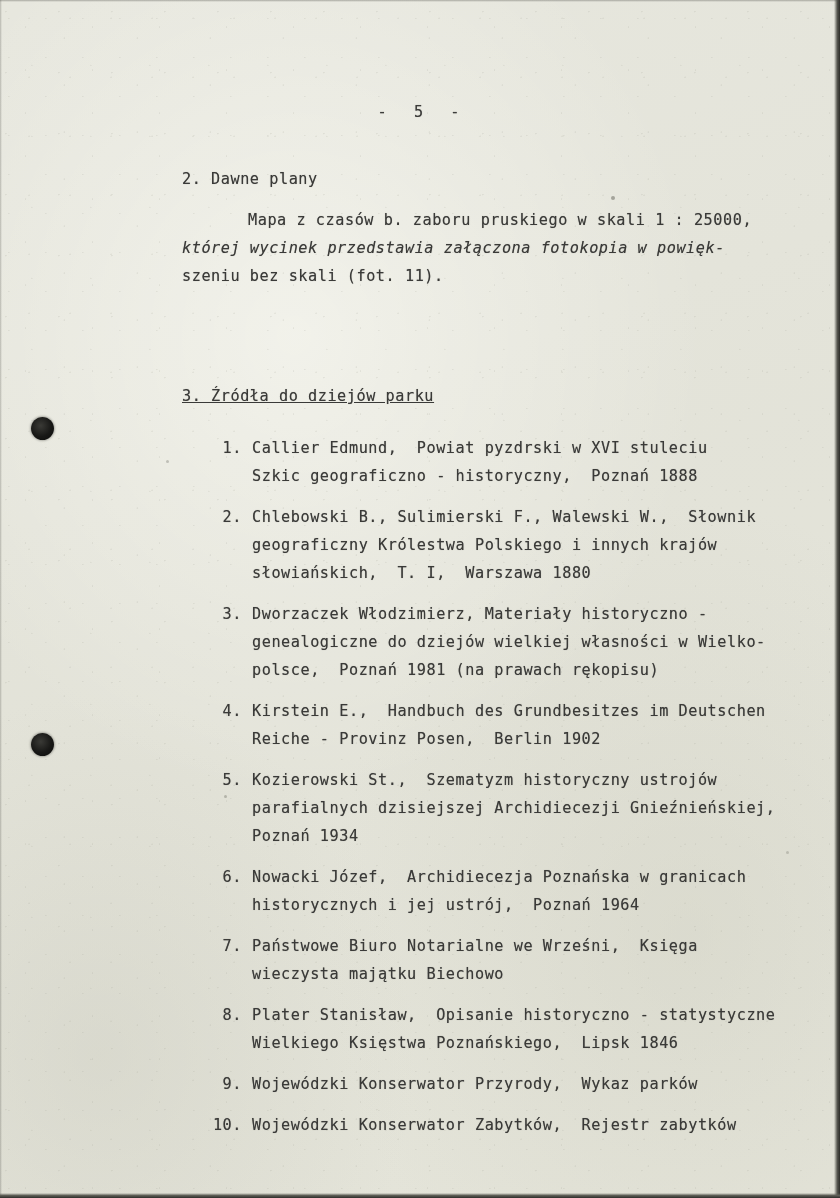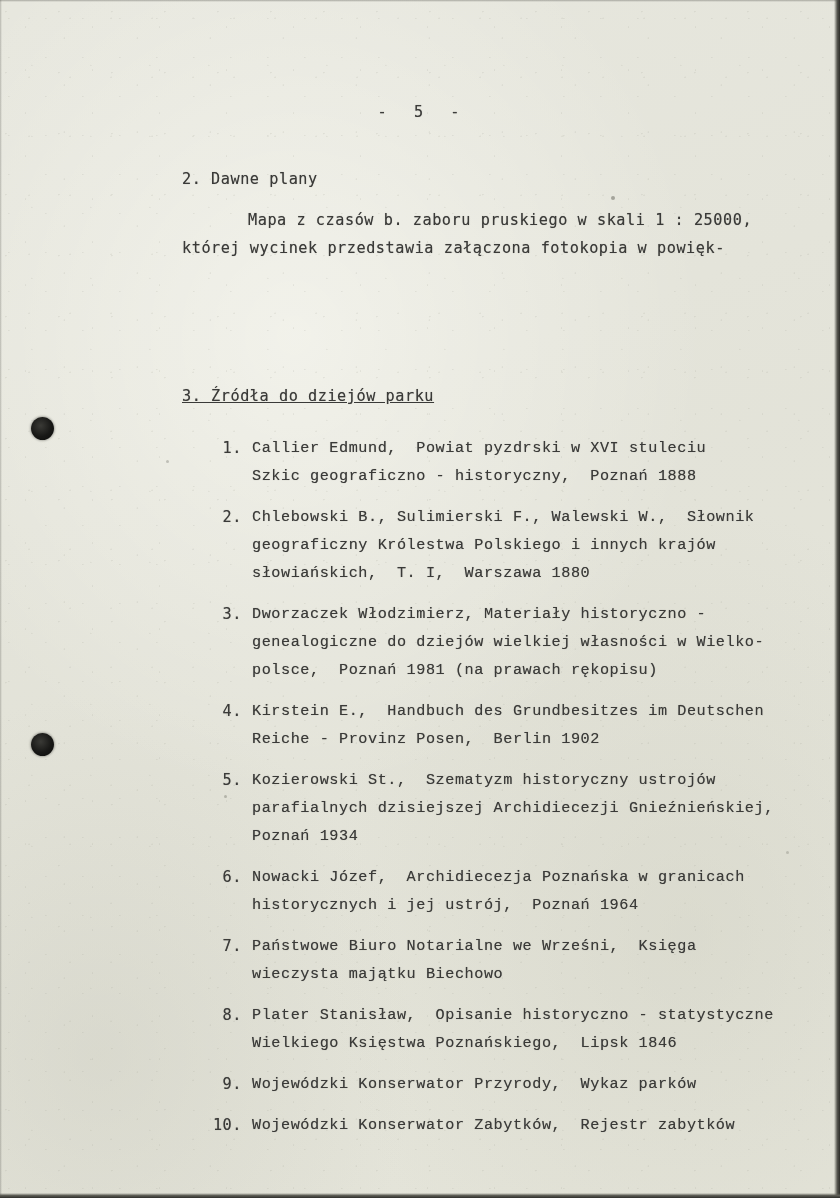--- a/index.html
+++ b/index.html
@@ -128,21 +128,21 @@
     width: 40px;
     text-align: right;
     padding-right: 10px;
     box-sizing: border-box;
     white-space: pre;
   }
   .bib-body {
     flex: 1 1 auto;
     white-space: pre;
   }
-  .bib-line { display: block; font-family: Liberation Mono, monospace; }
+  .bib-line { display: block; }
 
   
   .stray-mark {
     position: absolute;
     background: #6e6e64;
     border-radius: 50%;
     opacity: 0.55;
     pointer-events: none;
   }
 </style>
@@ -167,20 +167,21 @@
   <div class="stray-mark" style="left:224px;top:795px;width:3px;height:3px;opacity:0.4;"></div>
   <div class="stray-mark" style="left:786px;top:851px;width:3px;height:3px;opacity:0.3;"></div>
 
   <div id="text-layer">
 
     <div id="page-number">-  5  -</div>
 
     <div class="line heading" style="top:165px;">2. Dawne plany</div>
 
     <div class="line para" style="top:206px;text-indent:66px;">Mapa z czasów b. zaboru pruskiego w skali 1 : 25000,</div>
-    <div class="line para" style="top:234px;">której wycinek przedstawia załączona fotokopia w powięk-</div>
+    <div class="line para" style="top:234px;font-style:italic;">której wycinek przedstawia załączona fotokopia w powięk-</div>
+    <div class="line para" style="top:262px;">szeniu bez skali (fot. 11).</div>
 
     <div class="line heading" style="top:382px;text-decoration:underline;">3. Źródła do dziejów parku</div>
 
     <div id="bibliography"><div class="bib-item"><div class="bib-number">1.</div><div class="bib-body"><span class="bib-line">Callier Edmund,  Powiat pyzdrski w XVI stuleciu</span><span class="bib-line">Szkic geograficzno - historyczny,  Poznań 1888</span></div></div><div class="bib-item"><div class="bib-number">2.</div><div class="bib-body"><span class="bib-line">Chlebowski B., Sulimierski F., Walewski W.,  Słownik</span><span class="bib-line">geograficzny Królestwa Polskiego i innych krajów</span><span class="bib-line">słowiańskich,  T. I,  Warszawa 1880</span></div></div><div class="bib-item"><div class="bib-number">3.</div><div class="bib-body"><span class="bib-line">Dworzaczek Włodzimierz, Materiały historyczno -</span><span class="bib-line">genealogiczne do dziejów wielkiej własności w Wielko-</span><span class="bib-line">polsce,  Poznań 1981 (na prawach rękopisu)</span></div></div><div class="bib-item"><div class="bib-number">4.</div><div class="bib-body"><span class="bib-line">Kirstein E.,  Handbuch des Grundbesitzes im Deutschen</span><span class="bib-line">Reiche - Provinz Posen,  Berlin 1902</span></div></div><div class="bib-item"><div class="bib-number">5.</div><div class="bib-body"><span class="bib-line">Kozierowski St.,  Szematyzm historyczny ustrojów</span><span class="bib-line">parafialnych dzisiejszej Archidiecezji Gnieźnieńskiej,</span><span class="bib-line">Poznań 1934</span></div></div><div class="bib-item"><div class="bib-number">6.</div><div class="bib-body"><span class="bib-line">Nowacki Józef,  Archidiecezja Poznańska w granicach</span><span class="bib-line">historycznych i jej ustrój,  Poznań 1964</span></div></div><div class="bib-item"><div class="bib-number">7.</div><div class="bib-body"><span class="bib-line">Państwowe Biuro Notarialne we Wrześni,  Księga</span><span class="bib-line">wieczysta majątku Biechowo</span></div></div><div class="bib-item"><div class="bib-number">8.</div><div class="bib-body"><span class="bib-line">Plater Stanisław,  Opisanie historyczno - statystyczne</span><span class="bib-line">Wielkiego Księstwa Poznańskiego,  Lipsk 1846</span></div></div><div class="bib-item"><div class="bib-number">9.</div><div class="bib-body"><span class="bib-line">Wojewódzki Konserwator Przyrody,  Wykaz parków</span></div></div><div class="bib-item"><div class="bib-number">10.</div><div class="bib-body"><span class="bib-line">Wojewódzki Konserwator Zabytków,  Rejestr zabytków</span></div></div></div>
 
   </div>
 </div>
 
 </body></html>

